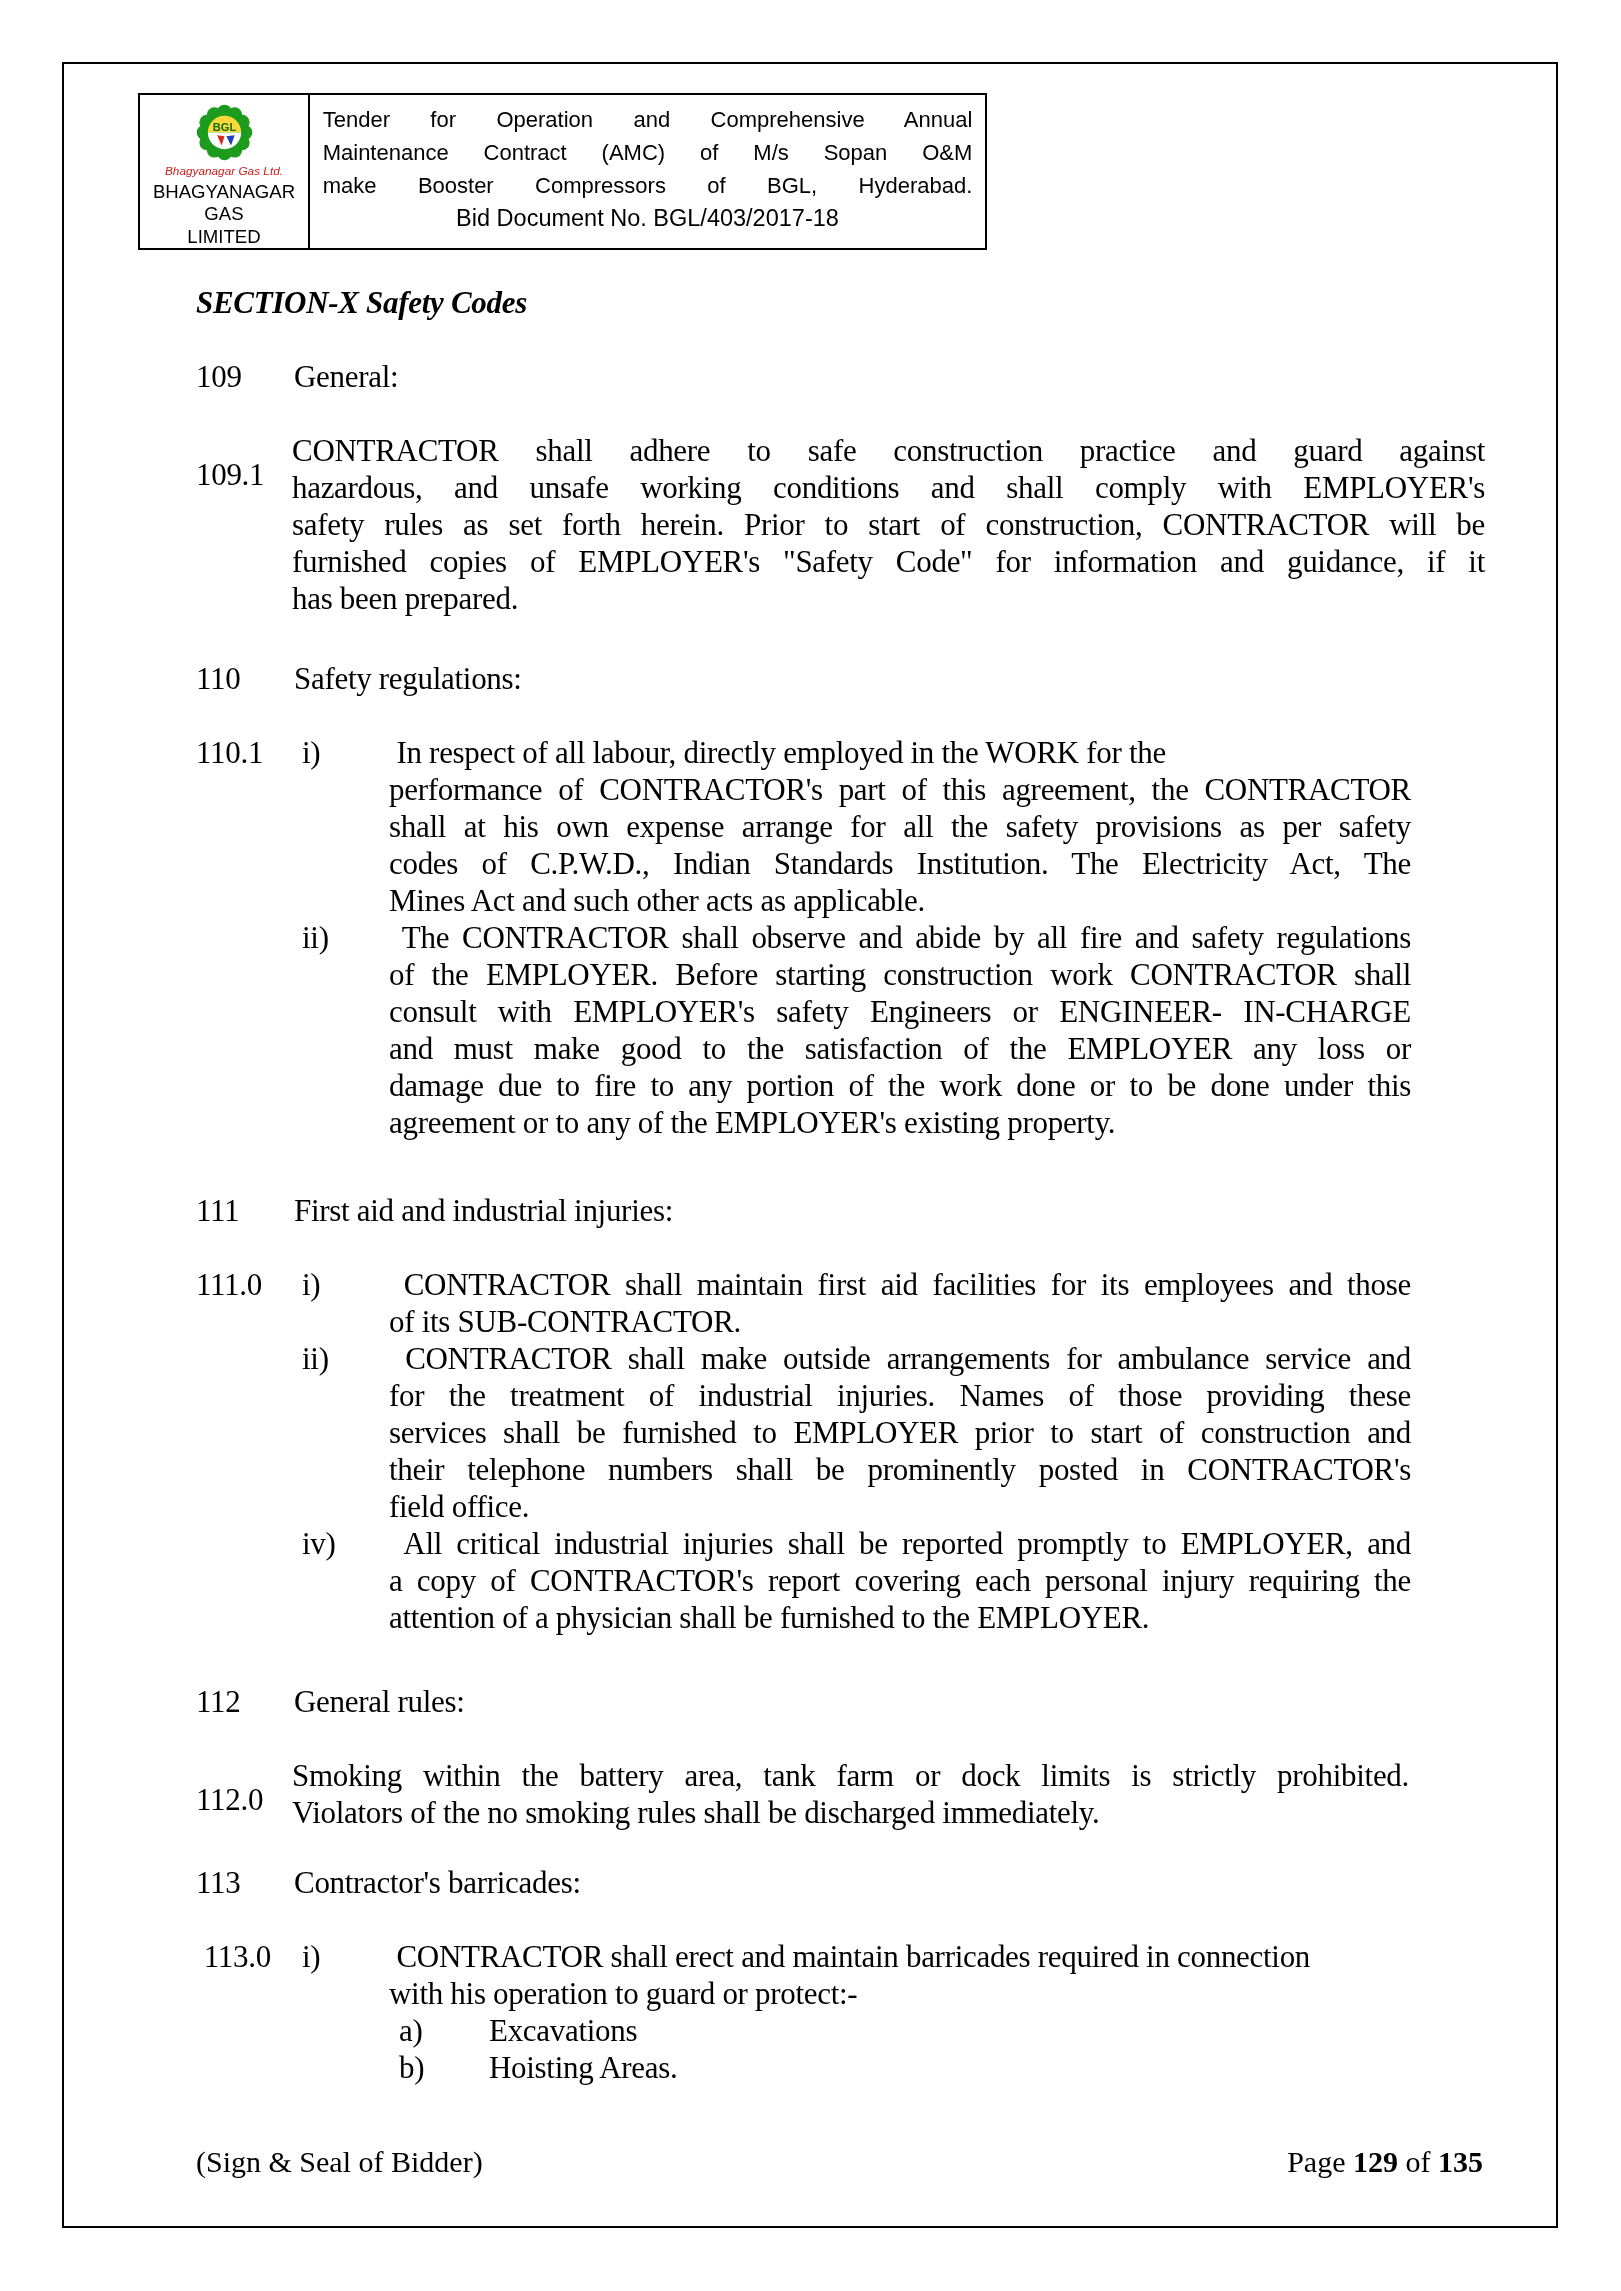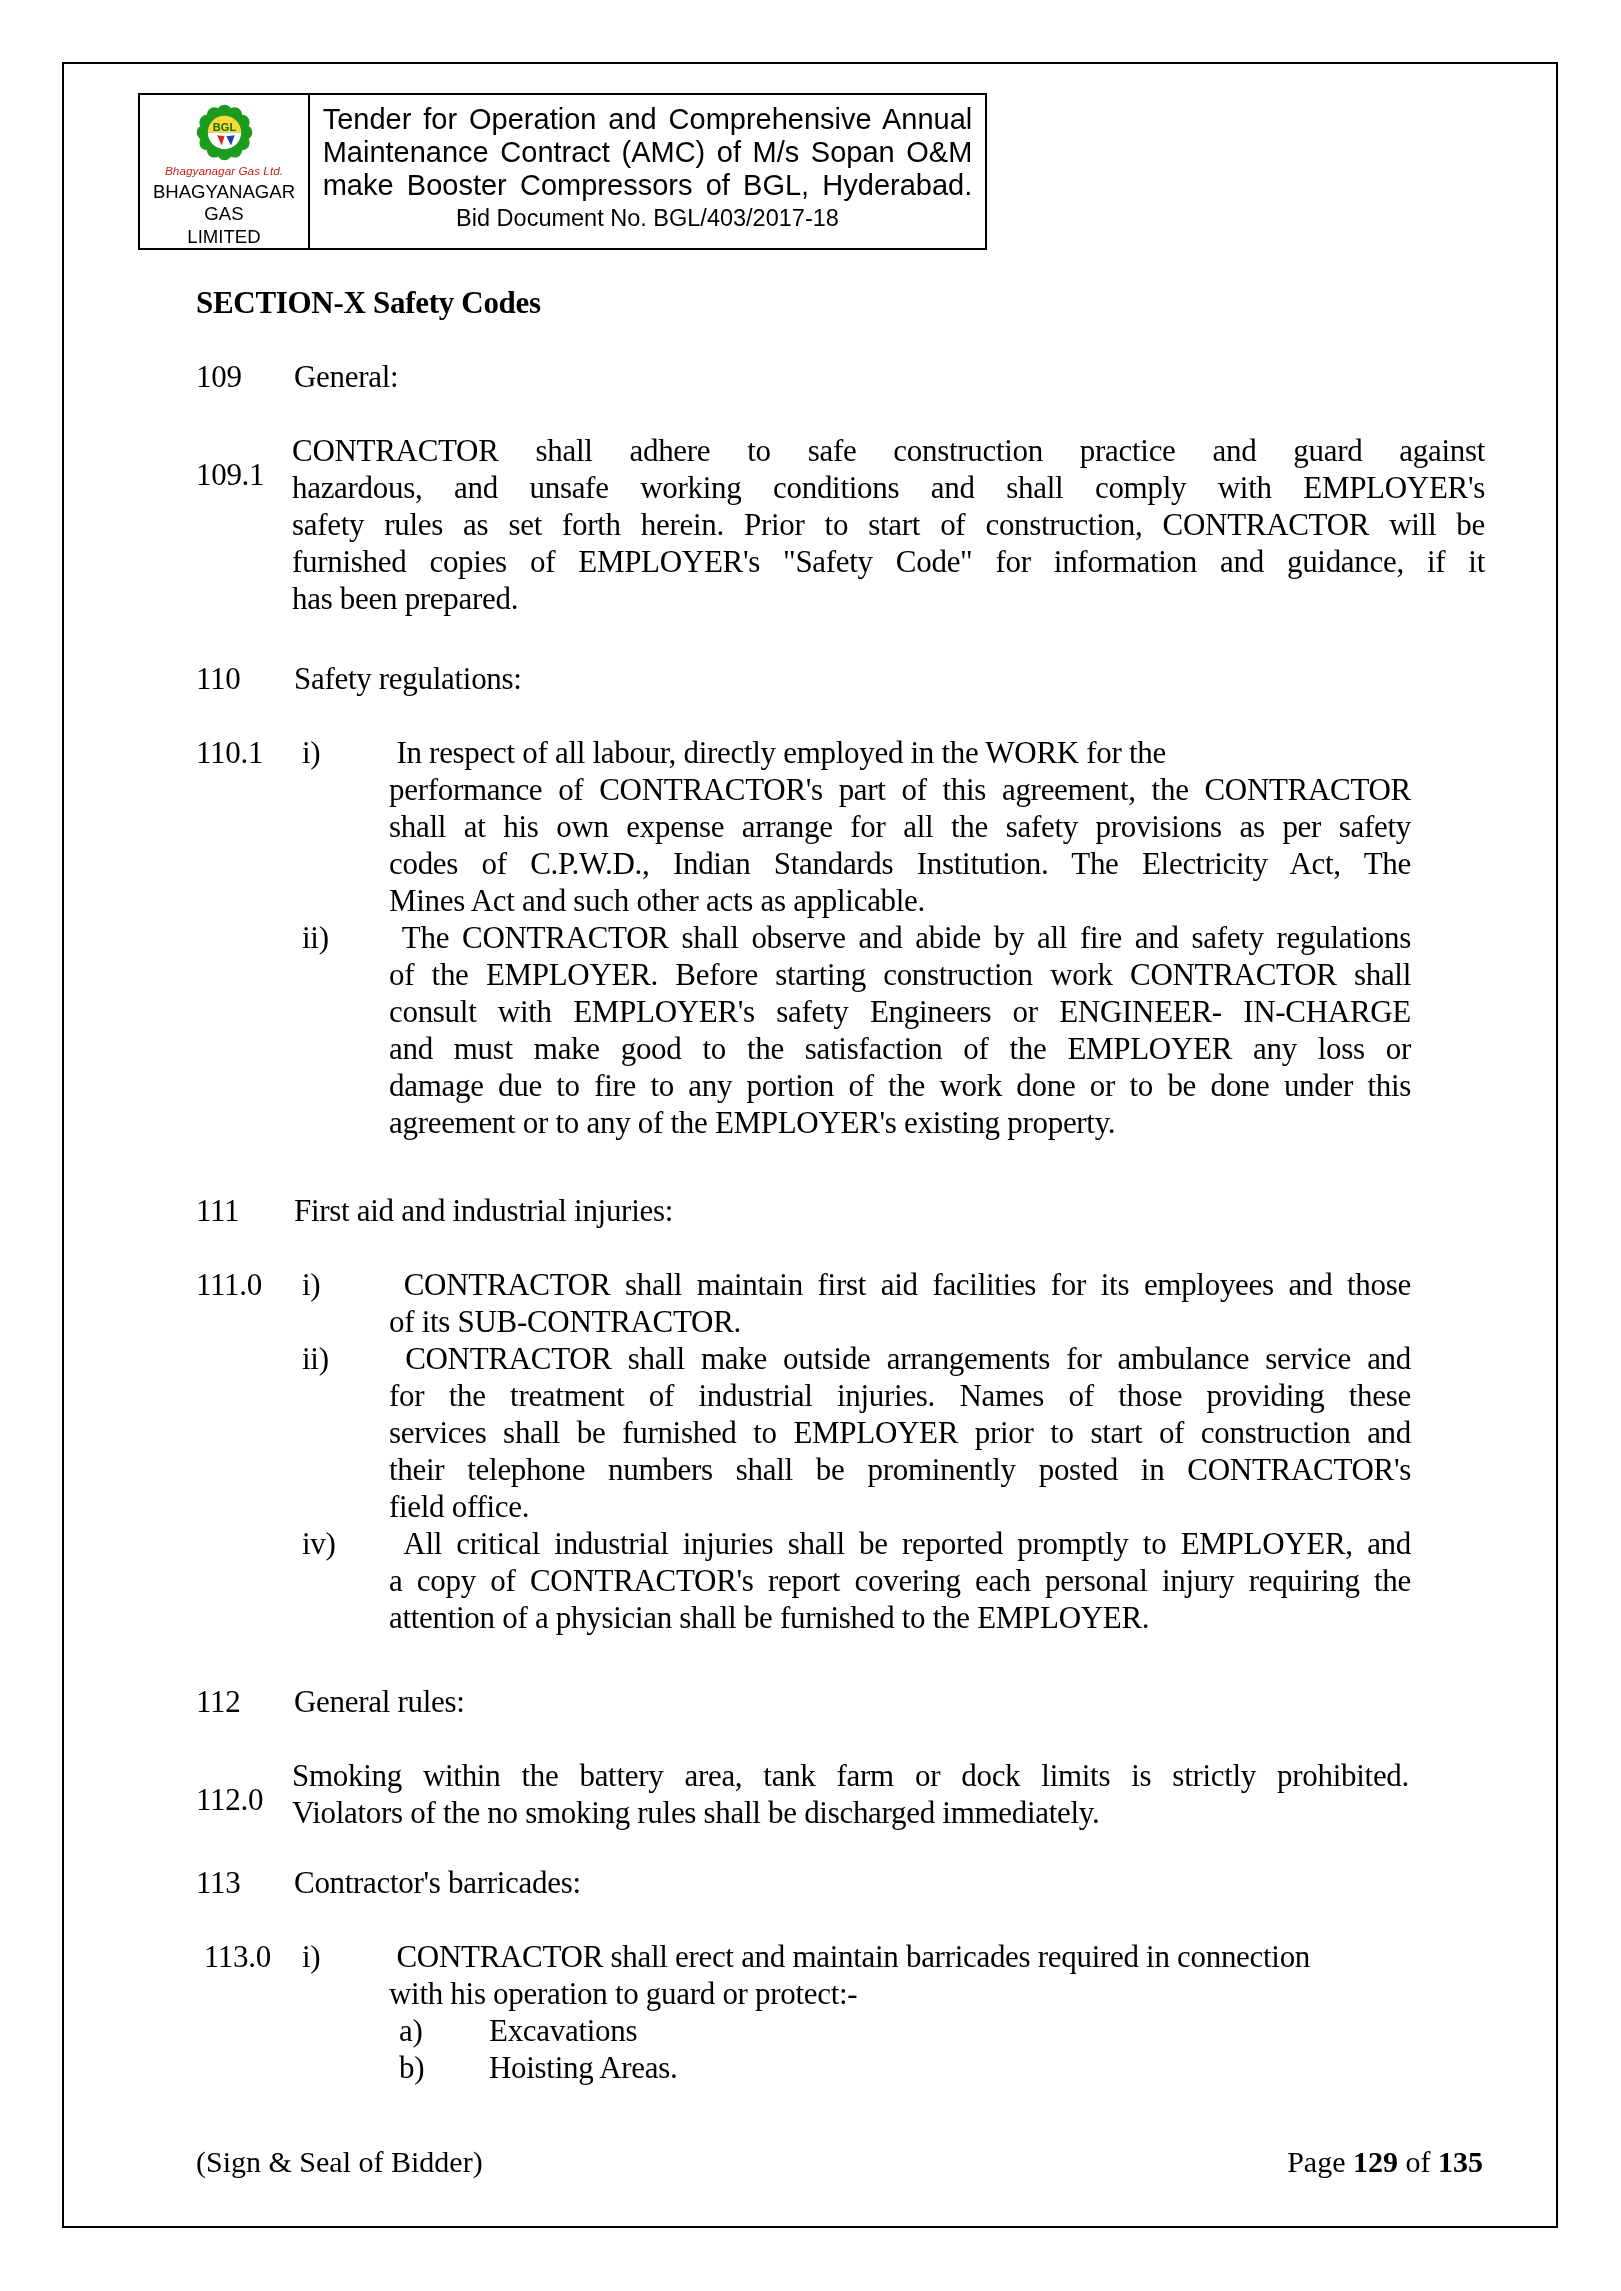--- a/index.html
+++ b/index.html
@@ -17,32 +17,32 @@
     position:absolute; left:138px; top:93px; width:849px; height:157px;
     display:flex; border:2px solid #000;
     font-family:"Liberation Sans", sans-serif; background:#fff;
   }
   .cell { border-right:2px solid #000; }
   .cell:last-child { border-right:none; }
   .logo-cell { width:170px; display:flex; flex-direction:column; align-items:center; padding-top:4.9px; }
   .logo-caption { font-size:11.8px; line-height:13.7px; color:#c9201d;font-style:italic; }
   .company { font-size:18.6px; line-height:22.5px; text-align:center; margin-top:2px; }
   .title-cell { flex:1; padding:7.8px 12.7px 4.9px 12.7px; }
-  .title-lines > div { font-size:29px; line-height:33px; text-align:justify; text-align-last:justify; }
+  .title-lines > div { font-size:22px; line-height:33px; text-align:justify; text-align-last:justify; }
   .bid-line { font-size:23.5px; line-height:33px; text-align:center; }
   .vol-cell {
     width:125px; display:flex; flex-direction:column; align-items:center;
     justify-content:center; font-size:20.6px; line-height:27.4px;
   }
   
   .content {
     position:absolute; left:196px; top:284px; width:1289px;
     font-size:31px; line-height:37px; letter-spacing:-0.3px;
   }
-  .bold { font-weight:bold; }
+  .bold { font-weight:bold;font-style:italic; }
   .hrow { display:flex; font-weight:normal; }
   .hnum { width:98px; flex-shrink:0; }
   .prow { display:flex; }
   .pnum { width:96px; flex-shrink:0;margin-top:24px; }
   .ptext { flex:1; }
   .irow { display:flex; }
   .inum { width:106px; flex-shrink:0; }
   .pl8 { padding-left:7.8px; }
   .imark { width:87px; flex-shrink:0; }
   .itext { width:1022px; flex-shrink:0; }

